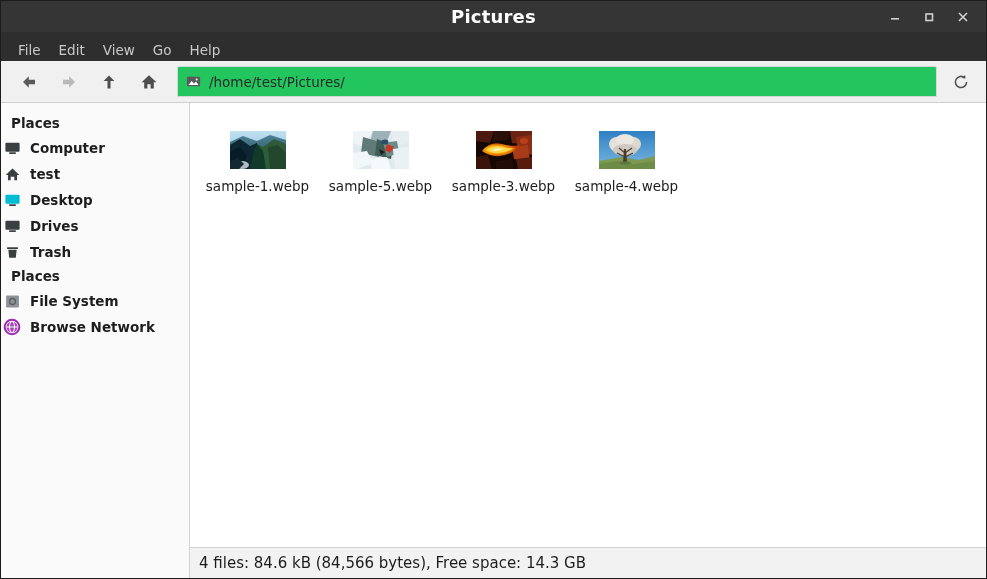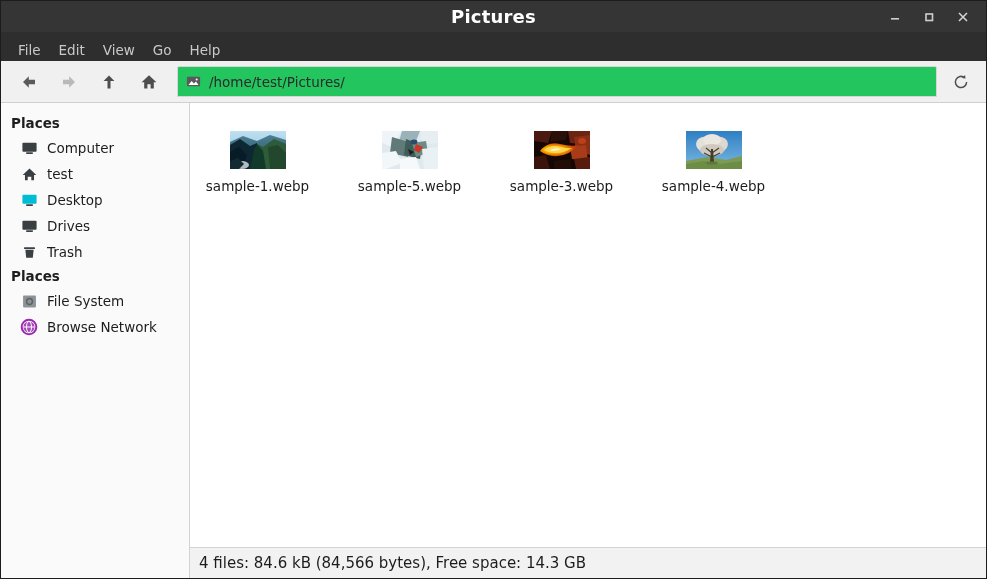--- a/index.html
+++ b/index.html
@@ -93,39 +93,39 @@
     padding-top: 9px;
     overflow: hidden;
   }
   .side-head {
     font-size: 13.5px; font-weight: bold; color: #1d1d1d;
     padding: 3px 0 4px 10px;
   }
   .side-item {
     height: 26px;
     display: flex; align-items: center;
-    padding-left: 19px; gap: 9px;
+    padding-left: 2px; gap: 9px; font-weight: bold;
   }
   .side-label { font-size: 13.5px; color: #1d1d1d; }
   .side-ico {
     width: 18px; height: 18px;
     display: flex; align-items: center; justify-content: center;
     flex-shrink: 0;
   }
   .side-ico svg { display: block; }
 
   
   .content-col { flex: 1; display: flex; flex-direction: column; min-width: 0; }
   .files {
     flex: 1;
     background: #ffffff;
     padding: 14px 0 0 6px;
     display: flex; flex-wrap: wrap;
     align-content: flex-start;
-    min-height: 0; overflow: hidden; gap: 29px;
+    min-height: 0; overflow: hidden;
   }
   .file-item {
     width: 123px;
     display: flex; flex-direction: column; align-items: center;
     padding-top: 4px;
   }
   .thumb-wrap {
     height: 48px;
     display: flex; align-items: flex-end; justify-content: center;
   }

